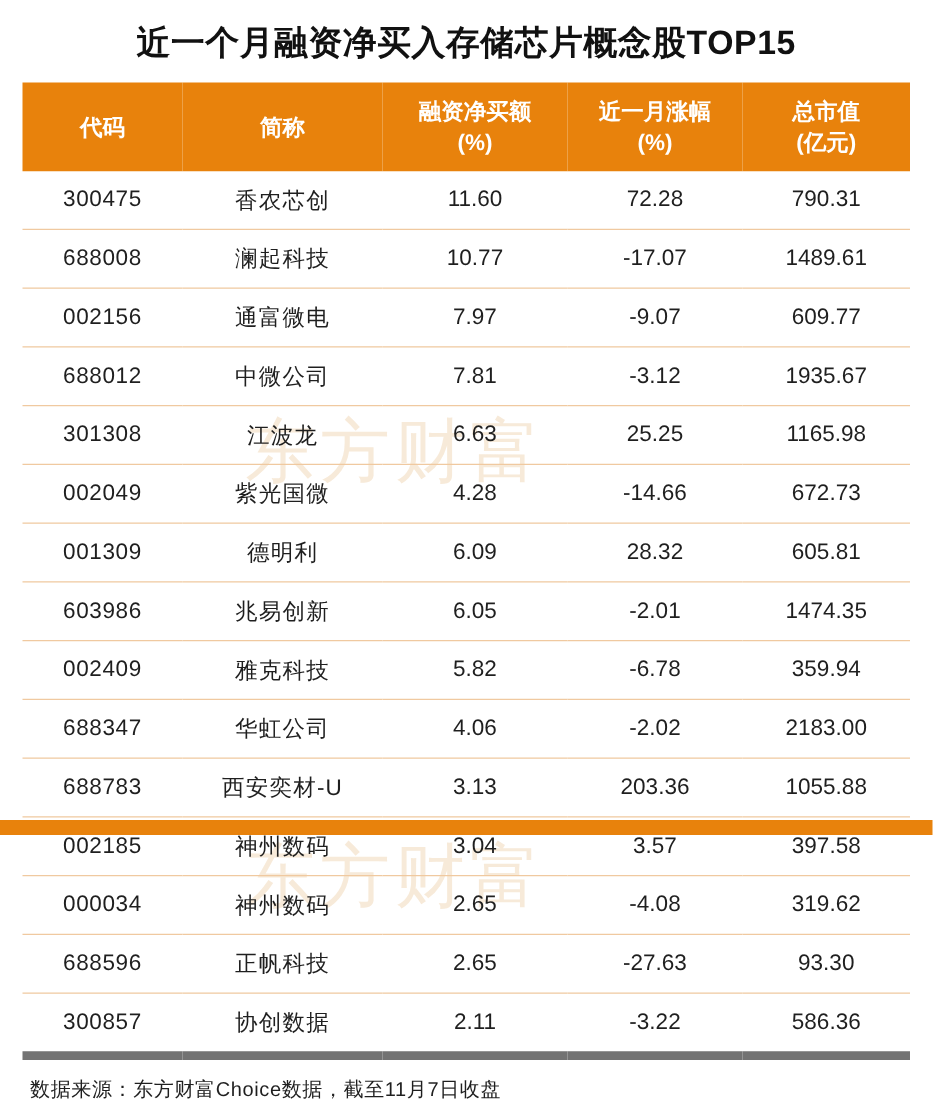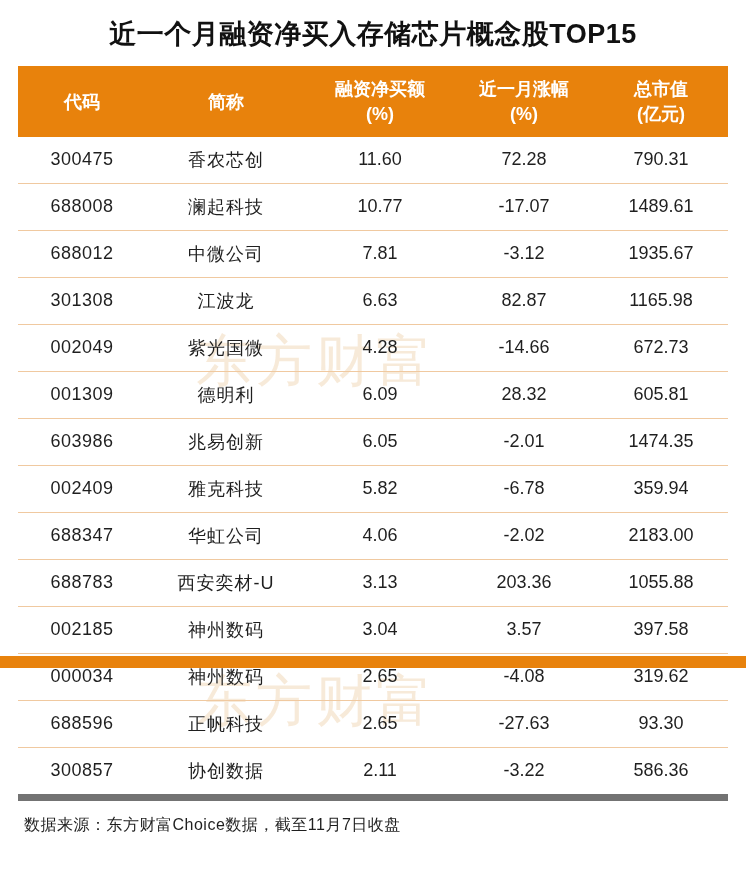--- a/index.html
+++ b/index.html
@@ -151,31 +151,38 @@
             <td class="num">790.31</td>
           </tr>
           <tr>
             <td class="code">688008</td>
             <td class="name">澜起科技</td>
             <td class="num">10.77</td>
             <td class="num">-17.07</td>
             <td class="num">1489.61</td>
           </tr>
           <tr>
+            <td class="code">002156</td>
+            <td class="name">通富微电</td>
+            <td class="num">7.97</td>
+            <td class="num">-9.07</td>
+            <td class="num">609.77</td>
+          </tr>
+          <tr>
             <td class="code">688012</td>
             <td class="name">中微公司</td>
             <td class="num">7.81</td>
             <td class="num">-3.12</td>
             <td class="num">1935.67</td>
           </tr>
           <tr>
             <td class="code">301308</td>
             <td class="name">江波龙</td>
             <td class="num">6.63</td>
-            <td class="num">82.87</td>
+            <td class="num">25.25</td>
             <td class="num">1165.98</td>
           </tr>
           <tr>
             <td class="code">002049</td>
             <td class="name">紫光国微</td>
             <td class="num">4.28</td>
             <td class="num">-14.66</td>
             <td class="num">672.73</td>
           </tr>
           <tr>

